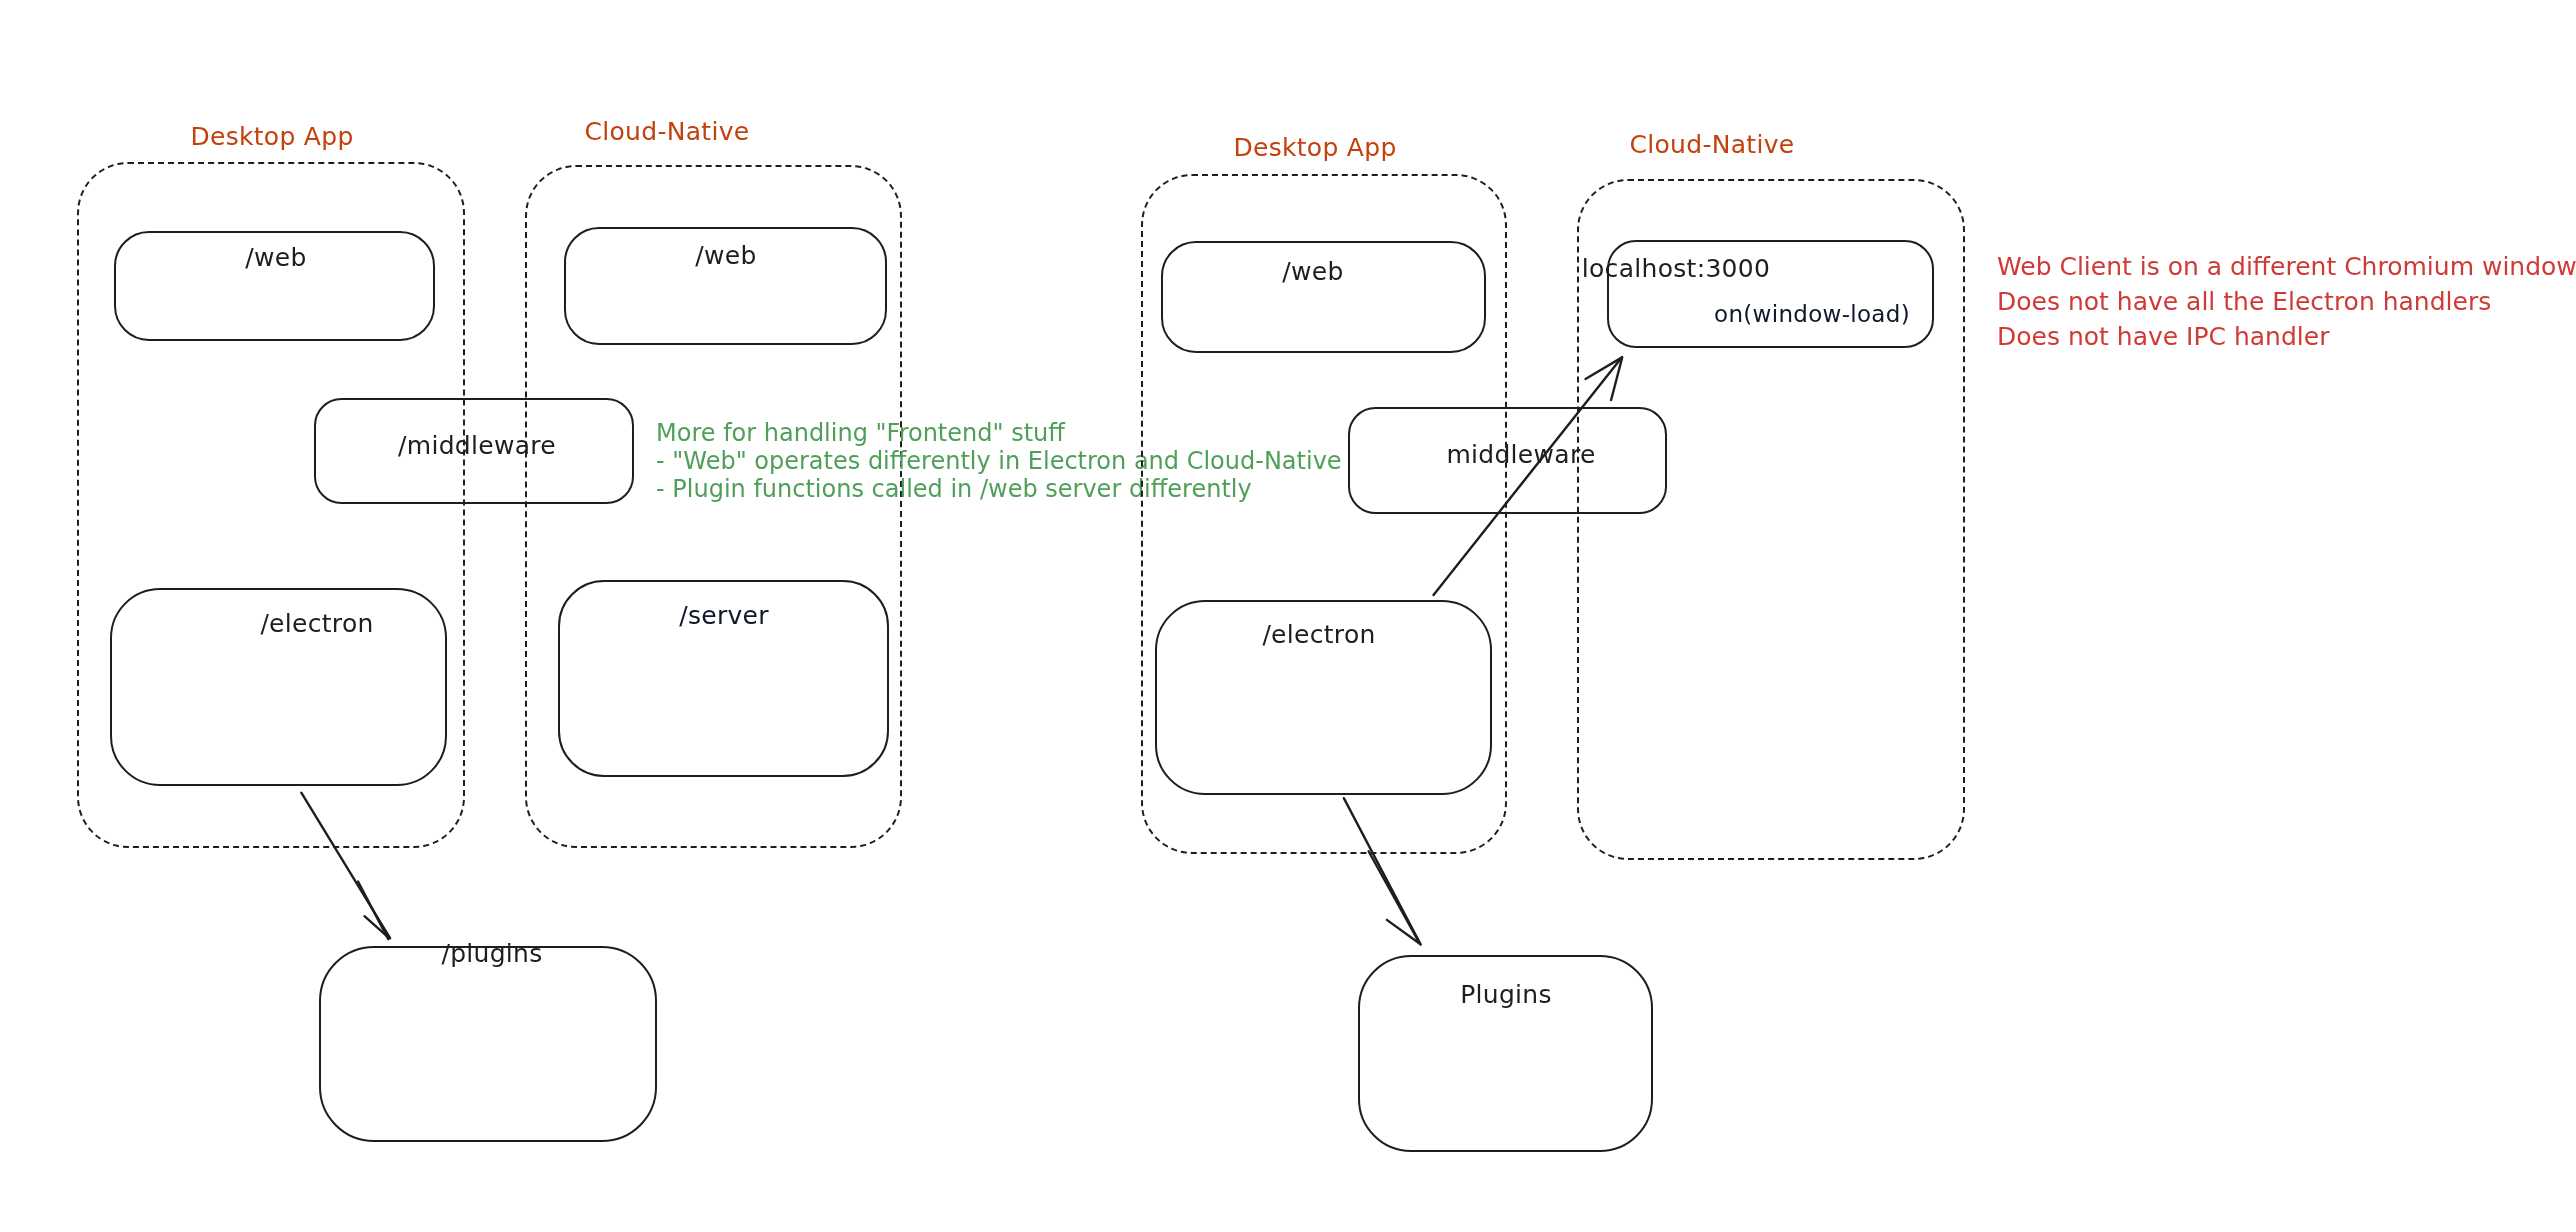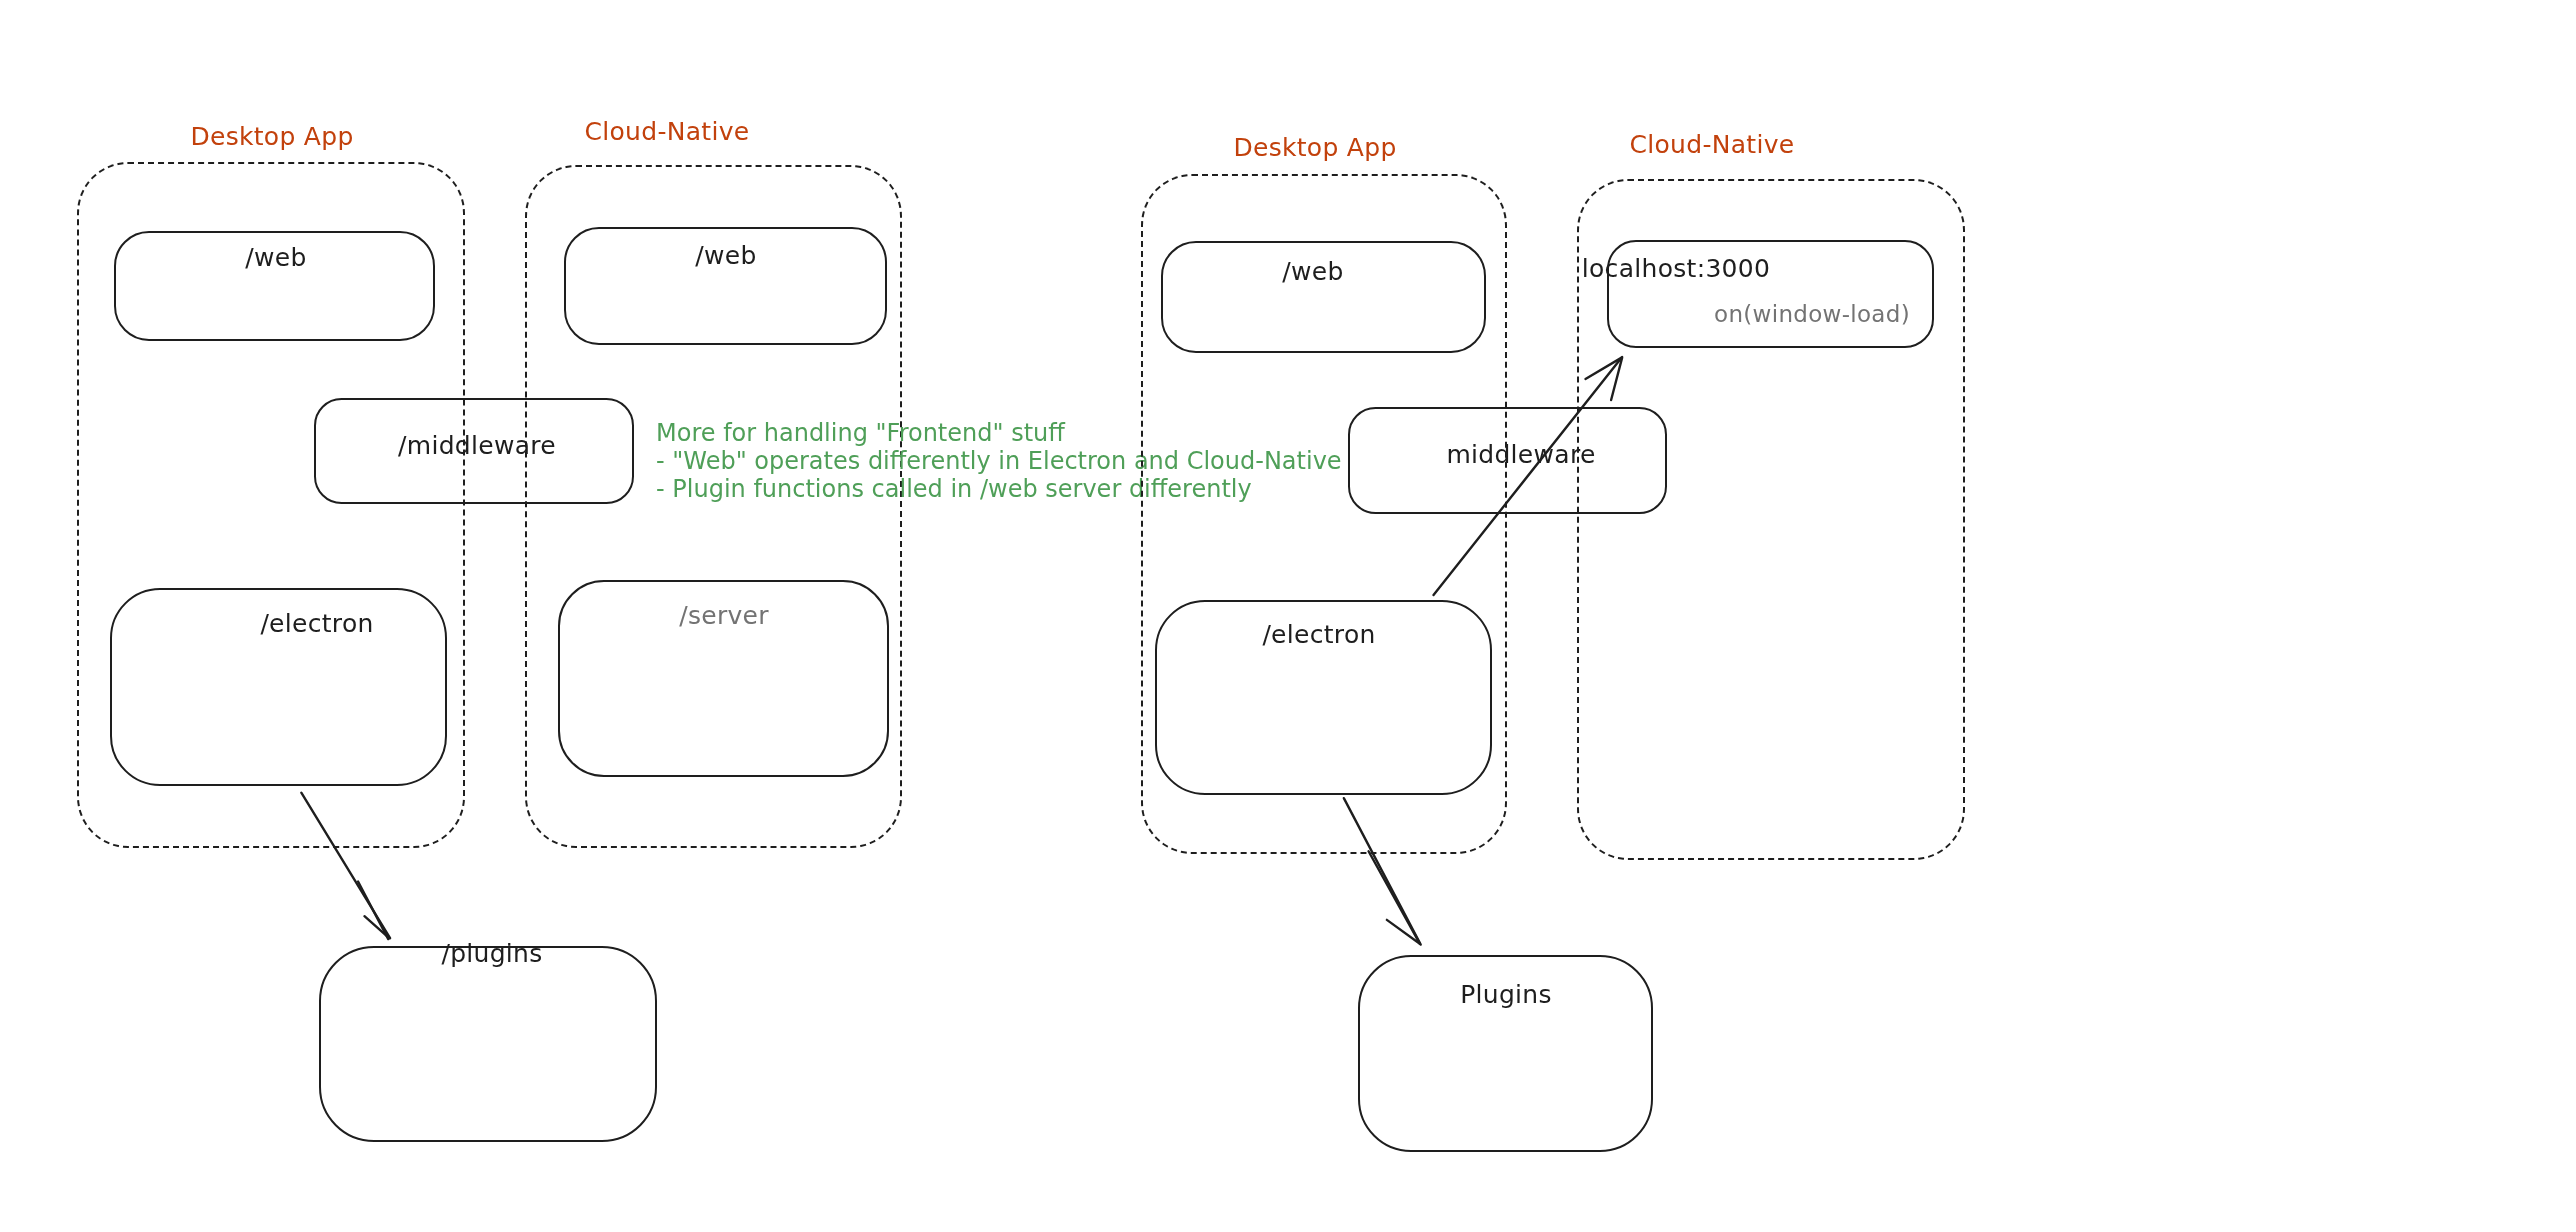--- a/index.html
+++ b/index.html
@@ -30,21 +30,21 @@
   
   .lbl{
     position:absolute;
     transform:translateX(-50%);
     white-space:nowrap;
     font-size:25px;
     line-height:1.1;
     color:#1e1e1e;
     letter-spacing:0.3px;
   }
-  .lbl.red{color:#737373;}
+  .lbl.red{color:#0f172a;}
   .title{
     position:absolute;
     transform:translateX(-50%);
     white-space:nowrap;
     font-size:25px;
     color:#c2410c;
     letter-spacing:0.3px;
   }
   .note{position:absolute;}
   .note div{white-space:nowrap;}
@@ -119,20 +119,25 @@
 
   <div class="node" style="left:1348px;top:407px;width:319px;height:107px;border-radius:27.5px;"></div>
   <div class="lbl" style="left:1521px;top:441px;">middleware</div>
 
   <div class="node" style="left:1155px;top:600px;width:337px;height:195px;border-radius:50px;"></div>
   <div class="lbl" style="left:1319px;top:621px;">/electron</div>
 
   <div class="node" style="left:1358px;top:955px;width:295px;height:197px;border-radius:53px;"></div>
   <div class="lbl" style="left:1506px;top:981px;">Plugins</div>
 
+  <div class="note red" style="left:1997px;top:249px;">
+    <div>Web Client is on a different Chromium window</div>
+    <div>Does not have all the Electron handlers</div>
+    <div>Does not have IPC handler</div>
+  </div>
 
   <svg class="arrows" width="2576" height="1232" viewBox="0 0 2814 1346">
 
     <g>
       <line x1="329" y1="866" x2="426" y2="1025"></line>
       <line x1="391" y1="963" x2="424" y2="1026"></line>
       <line x1="398" y1="1001" x2="425" y2="1025"></line>
     </g>
 
     <g>

